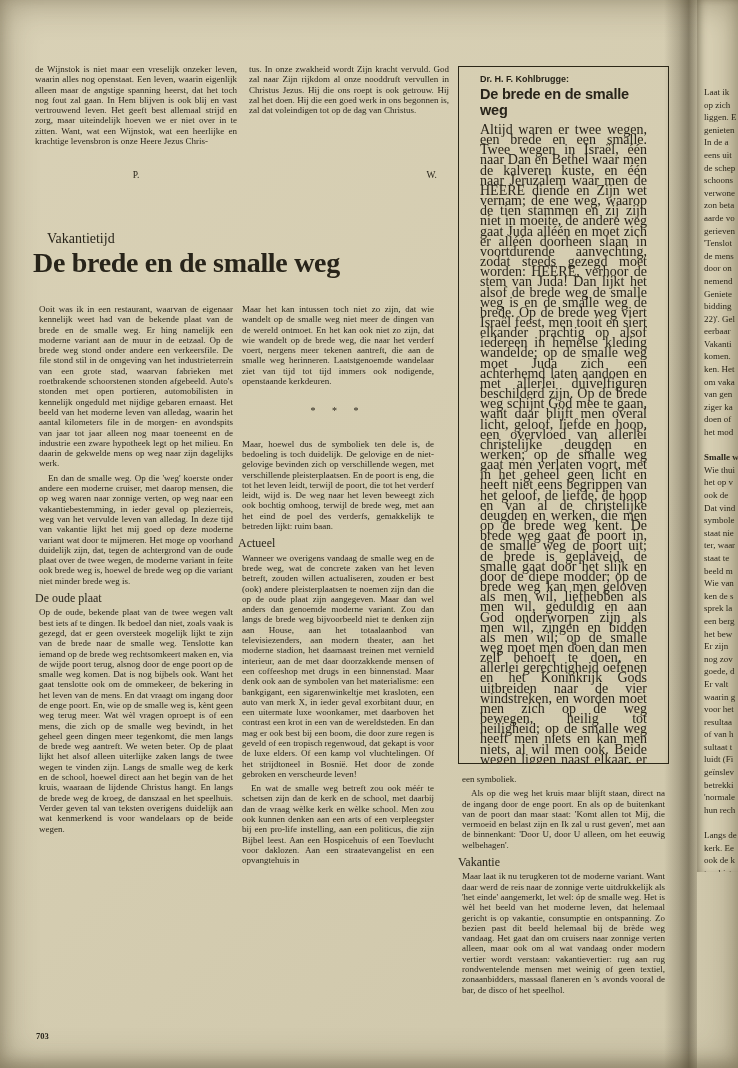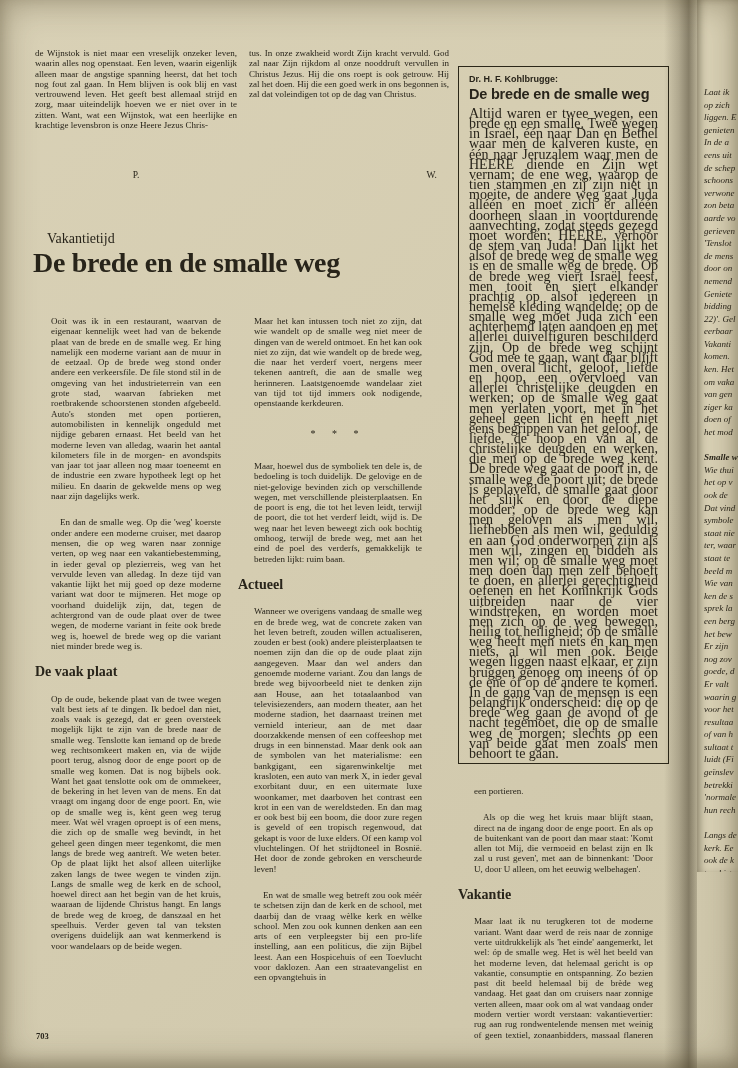--- a/index.html
+++ b/index.html
@@ -2,55 +2,55 @@
 <html><head>
 <meta charset="utf-8">
 <style>
   html,body{margin:0;padding:0;background:#b8b09a;}
   .canvas{position:relative;width:738px;height:1068px;overflow:hidden;
     background:linear-gradient(135deg,#d9d1b6 0%,#d5cdb1 45%,#cfc7ab 100%);
     font-family:"Liberation Serif", serif;color:#28241a;}
   .vignette{position:absolute;inset:0;pointer-events:none;
     box-shadow:inset 0 0 36px rgba(64,52,26,.42), inset 0 -6px 14px rgba(64,52,26,.25);}
   
-  .prev-col{position:absolute;top:48px;width:202px;font-size:9px;line-height:10.3px;text-align:justify;}
+  .prev-col{position:absolute;top:64px;width:202px;font-size:9px;line-height:10.3px;text-align:justify;}
   .prev-col .para{margin:0;}
   .prev-col1{left:35px;}
   .prev-col2{left:249px;width:200px;}
   .sig{position:absolute;top:170px;font-size:9.5px;}
   .sig1{left:35px;width:202px;text-align:center;}
   .sig2{left:249px;width:188px;text-align:right;}
   
   .kicker{position:absolute;left:35px;top:231px;font-size:14px;font-weight:normal;margin-left:12px;}
   .title{position:absolute;left:33px;top:247px;font-size:28px;font-weight:bold;letter-spacing:-0.3px;white-space:nowrap;}
   
   .col{position:absolute;top:300px;width:202px;height:740px;overflow:hidden;
     font-size:9px;line-height:10.3px;text-align:justify;}
   .col1{left:35px;}
   .col2{left:238px;width:200px;}
   .col3{left:458px;top:770px;width:211px;height:272px;}
-  .para{margin:16px;}
+  .para{margin:4px;}
   .para + .para{text-indent:9px;}
-  .subhead{margin:14px 0 1px 0;font-size:14px;font-weight:bold;}
+  .subhead{margin:7px 0 1px 0;font-size:12px;font-weight:normal;}
   .stars{text-align:center;letter-spacing:7px;margin:20px 0 22px 0;font-size:10px;}
   
   .box{position:absolute;left:458px;top:66px;width:211px;height:698px;border:1.5px solid #2b2718;
-    padding:7px 10px;box-sizing:border-box;overflow:hidden;background:rgba(214,206,178,.35);}
+    padding:7px 21px;box-sizing:border-box;overflow:hidden;background:rgba(214,206,178,.35);}
   .box-author{font-size:9px;font-weight:bold;margin:0 0 2px 0;font-family:"Liberation Sans",sans-serif;}
   .box-title{font-size:14.5px;font-weight:bold;margin:0 0 7px 0;font-family:"Liberation Sans",sans-serif;letter-spacing:-0.2px;}
   .box-body{font-size:14px;line-height:10.15px;text-align:justify;margin:0;}
   .box-source{font-size:8.8px;line-height:10px;font-style:italic;margin:10px 0 0 0;}
   .box-credit{font-size:8.5px;text-align:right;margin:4px 0 0 0;}
   
   .pagenum{position:absolute;left:36px;top:1031px;font-size:8.5px;font-weight:bold;}
   
   .gutter{position:absolute;left:664px;top:0;width:33px;height:1068px;pointer-events:none;
     background:linear-gradient(to right, rgba(40,32,16,0) 0%, rgba(40,32,16,.22) 45%, rgba(40,32,16,.45) 75%, rgba(40,32,16,.18) 100%);}
   .page-right{position:absolute;left:697px;top:0;width:41px;height:872px;background:#dad2b6;overflow:hidden;
-    box-shadow:inset 6px 0 9px -4px rgba(50,40,20,.55);font-style:italic;}
+    box-shadow:inset 6px 0 9px -4px rgba(50,40,20,.55);}
   .fragcol{position:absolute;left:7px;top:86px;width:80px;}
   .fragline{font-size:9px;line-height:12.6px;min-height:12.6px;white-space:nowrap;}
   .fragline.bold{font-weight:bold;}
 </style>
 </head>
 <body>
 
 <div class="canvas">
 
   <div class="prev-col prev-col1">
@@ -61,33 +61,33 @@
   </div>
   <div class="sig sig1">P.</div>
   <div class="sig sig2">W.</div>
 
   <div class="kicker">Vakantietijd</div>
   <h1 class="title" style="margin:0;">De brede en de smalle weg</h1>
 
   <div class="col col1">
       <p class="para">Ooit was ik in een restaurant, waarvan de eigenaar kennelijk weet had van de bekende plaat van de brede en de smalle weg. Er hing namelijk een moderne variant aan de muur in de eetzaal. Op de brede weg stond onder andere een verkeersfile. De file stond stil in de omgeving van het industrieterrein van een grote stad, waarvan fabrieken met roetbrakende schoorstenen stonden afgebeeld. Auto's stonden met open portieren, automobilisten in kennelijk ongeduld met nijdige gebaren ernaast. Het beeld van het moderne leven van alledag, waarin het aantal kilometers file in de morgen- en avondspits van jaar tot jaar alleen nog maar toeneemt en de industrie een zware hypotheek legt op het milieu. En daarin de gekwelde mens op weg naar zijn dagelijks werk.</p>
       <p class="para">En dan de smalle weg. Op die 'weg' koerste onder andere een moderne cruiser, met daarop mensen, die op weg waren naar zonnige verten, op weg naar een vakantiebestemming, in ieder geval op plezierreis, weg van het vervulde leven van alledag. In deze tijd van vakantie lijkt het mij goed op deze moderne variant wat door te mijmeren. Het moge op voorhand duidelijk zijn, dat, tegen de achtergrond van de oude plaat over de twee wegen, de moderne variant in feite ook brede weg is, hoewel de brede weg op die variant niet minder brede weg is.</p>
-      <h4 class="subhead">De vaak plaat</h4>
+      <h4 class="subhead">De oude plaat</h4>
       <p class="para">Op de oude, bekende plaat van de twee wegen valt best iets af te dingen. Ik bedoel dan niet, zoals vaak is gezegd, dat er geen oversteek mogelijk lijkt te zijn van de brede naar de smalle weg. Tenslotte kan iemand op de brede weg rechtsomkeert maken en, via de wijde poort terug, alsnog door de enge poort op de smalle weg komen. Dat is nog bijbels ook. Want het gaat tenslotte ook om de ommekeer, de bekering in het leven van de mens. En dat vraagt om ingang door de enge poort. En, wie op de smalle weg is, kènt geen weg terug meer. Wat wèl vragen oproept is of een mens, die zich op de smalle weg bevindt, in het geheel geen dingen meer tegenkomt, die men langs de brede weg aantreft. We weten beter. Op de plaat lijkt het alsof alleen uiterlijke zaken langs de twee wegen te vinden zijn. Langs de smalle weg de kerk en de school, hoewel direct aan het begin van de het kruis, waaraan de lijdende Christus hangt. En langs de brede weg de kroeg, de danszaal en het speelhuis. Verder geven tal van teksten overigens duidelijk aan wat kenmerkend is voor wandelaars op de beide wegen.</p>
     </div>
   <div class="col col2">
       <p class="para">Maar het kan intussen toch niet zo zijn, dat wie wandelt op de smalle weg niet meer de dingen van de wereld ontmoet. En het kan ook niet zo zijn, dat wie wandelt op de brede weg, die naar het verderf voert, nergens meer tekenen aantreft, die aan de smalle weg herinneren. Laatstgenoemde wandelaar ziet van tijd tot tijd immers ook nodigende, openstaande kerkdeuren.</p>
       <div class="stars">* * *</div>
       <p class="para">Maar, hoewel dus de symboliek ten dele is, de bedoeling is toch duidelijk. De gelovige en de niet-gelovige bevinden zich op verschillende wegen, met verschillende pleisterplaatsen. En de poort is eng, die tot het leven leidt, terwijl de poort, die tot het verderf leidt, wijd is. De weg naar het leven beweegt zich ook bochtig omhoog, terwijl de brede weg, met aan het eind de poel des verderfs, gemakkelijk te betreden lijkt: ruim baan.</p>
       <h4 class="subhead">Actueel</h4>
       <p class="para">Wanneer we overigens vandaag de smalle weg en de brede weg, wat de concrete zaken van het leven betreft, zouden willen actualiseren, zouden er best (ook) andere pleisterplaatsen te noemen zijn dan die op de oude plaat zijn aangegeven. Maar dan wel anders dan genoemde moderne variant. Zou dan langs de brede weg bijvoorbeeld niet te denken zijn aan House, aan het totaalaanbod van televisiezenders, aan modern theater, aan het moderne stadion, het daarnaast treinen met vernield interieur, aan de met daar doorzakkende mensen of een coffeeshop met drugs in een binnenstad. Maar denk ook aan de symbolen van het materialisme: een bankgigant, een sigarenwinkeltje met krasloten, een auto van merk X, in ieder geval exorbitant duur, en een uitermate luxe woonkamer, met daarboven het contrast een krot in een van de wereldsteden. En dan mag er ook best bij een boom, die door zure regen is geveld of een tropisch regenwoud, dat gekapt is voor de luxe elders. Of een kamp vol vluchtelingen. Of het strijdtoneel in Bosnië. Het door de zonde gebroken en verscheurde leven!</p>
       <p class="para">En wat de smalle weg betreft zou ook méér te schetsen zijn dan de kerk en de school, met daarbij dan de vraag wèlke kerk en wèlke school. Men zou ook kunnen denken aan een arts of een verpleegster bij een pro-life instelling, aan een politicus, die zijn Bijbel leest. Aan een Hospicehuis of een Toevlucht voor daklozen. Aan een straatevangelist en een opvangtehuis in</p>
     </div>
   <div class="col col3">
-      <p class="para">een portieren.</p>
+      <p class="para">een symboliek.</p>
       <p class="para">Als op die weg het kruis maar blijft staan, direct na de ingang door de enge poort. En als op de buitenkant van de poort dan maar staat: 'Komt allen tot Mij, die vermoeid en belast zijn en Ik zal u rust geven', met aan de binnenkant: 'Door U, door U alleen, om het eeuwig welbehagen'.</p>
       <h4 class="subhead">Vakantie</h4>
       <p class="para">Maar laat ik nu terugkeren tot de moderne variant. Want daar werd de reis naar de zonnige verte uitdrukkelijk als 'het einde' aangemerkt, let wel: óp de smalle weg. Het is wèl het beeld van het moderne leven, dat helemaal gericht is op vakantie, consumptie en ontspanning. Zo bezien past dit beeld helemaal bij de brède weg vandaag. Het gaat dan om cruisers naar zonnige verten alleen, maar ook om al wat vandaag onder modern vertier wordt verstaan: vakantievertier: rug aan rug rondwentelende mensen met weinig of geen textiel, zonaanbidders, massaal flaneren en 's avonds vooral de bar, de disco of het speelhol.</p>
     </div>
 
   <div class="box">
     <p class="box-author">Dr. H. F. Kohlbrugge:</p>
     <h3 class="box-title">De brede en de smalle weg</h3>
     <p class="box-body">Altijd waren er twee wegen, een brede en een smalle. Twee wegen in Israël, één naar Dan en Bethel waar men de kalveren kuste, en één naar Jeruzalem waar men de HEERE diende en Zijn wet vernam; de ene weg, waarop de tien stammen en zij zijn niet in moeite, de andere weg gaat Juda alléén en moet zich er alléén doorheen slaan in voortdurende aanvechting, zodat steeds gezegd moet worden: HEERE, verhoor de stem van Juda! Dan lijkt het alsof de brede weg de smalle weg is en de smalle weg de brede. Op de brede weg viert Israël feest, men tooit en siert elkander prachtig op alsof iedereen in hemelse kleding wandelde; op de smalle weg moet Juda zich een achterhemd laten aandoen en met allerlei duivelfiguren beschilderd zijn. Op de brede weg schijnt God mee te gaan, want daar blijft men overal licht, geloof, liefde en hoop, een overvloed van allerlei christelijke deugden en werken; op de smalle weg gaat men verlaten voort, met in het geheel geen licht en heeft niet eens begrippen van het geloof, de liefde, de hoop en van al de christelijke deugden en werken, die men op de brede weg kent. De brede weg gaat de poort in, de smalle weg de poort uit; de brede is geplaveid, de smalle gaat door het slijk en door de diepe modder; op de brede weg kan men geloven als men wil, liefhebben als men wil, geduldig en aan God onderworpen zijn als men wil, zingen en bidden als men wil; op de smalle weg moet men doen dan men zelf behoeft te doen, en allerlei gerechtigheid oefenen en het Koninkrijk Gods uitbreiden naar de vier windstreken, en worden moet men zich op de weg bewegen, heilig tot heiligheid; op de smalle weg heeft men niets en kan men niets, al wil men ook. Beide wegen liggen naast elkaar, er zijn bruggen genoeg om ineens óf op de ene óf op de andere te komen. In de gang van de mensen is een belangrijk onderscheid: die op de brede weg gaan de avond of de nacht tegemoet, die op de smalle weg de morgen; slechts op een van beide gaat men zoals men behoort te gaan.</p>
     <p class="box-source">Uit: Sieben Predigten über Sacharja Kap. 3, 7. Auflage, S. 56f., Elberfeld 1848. Vertaling: ds. D. van Heyst.</p>

